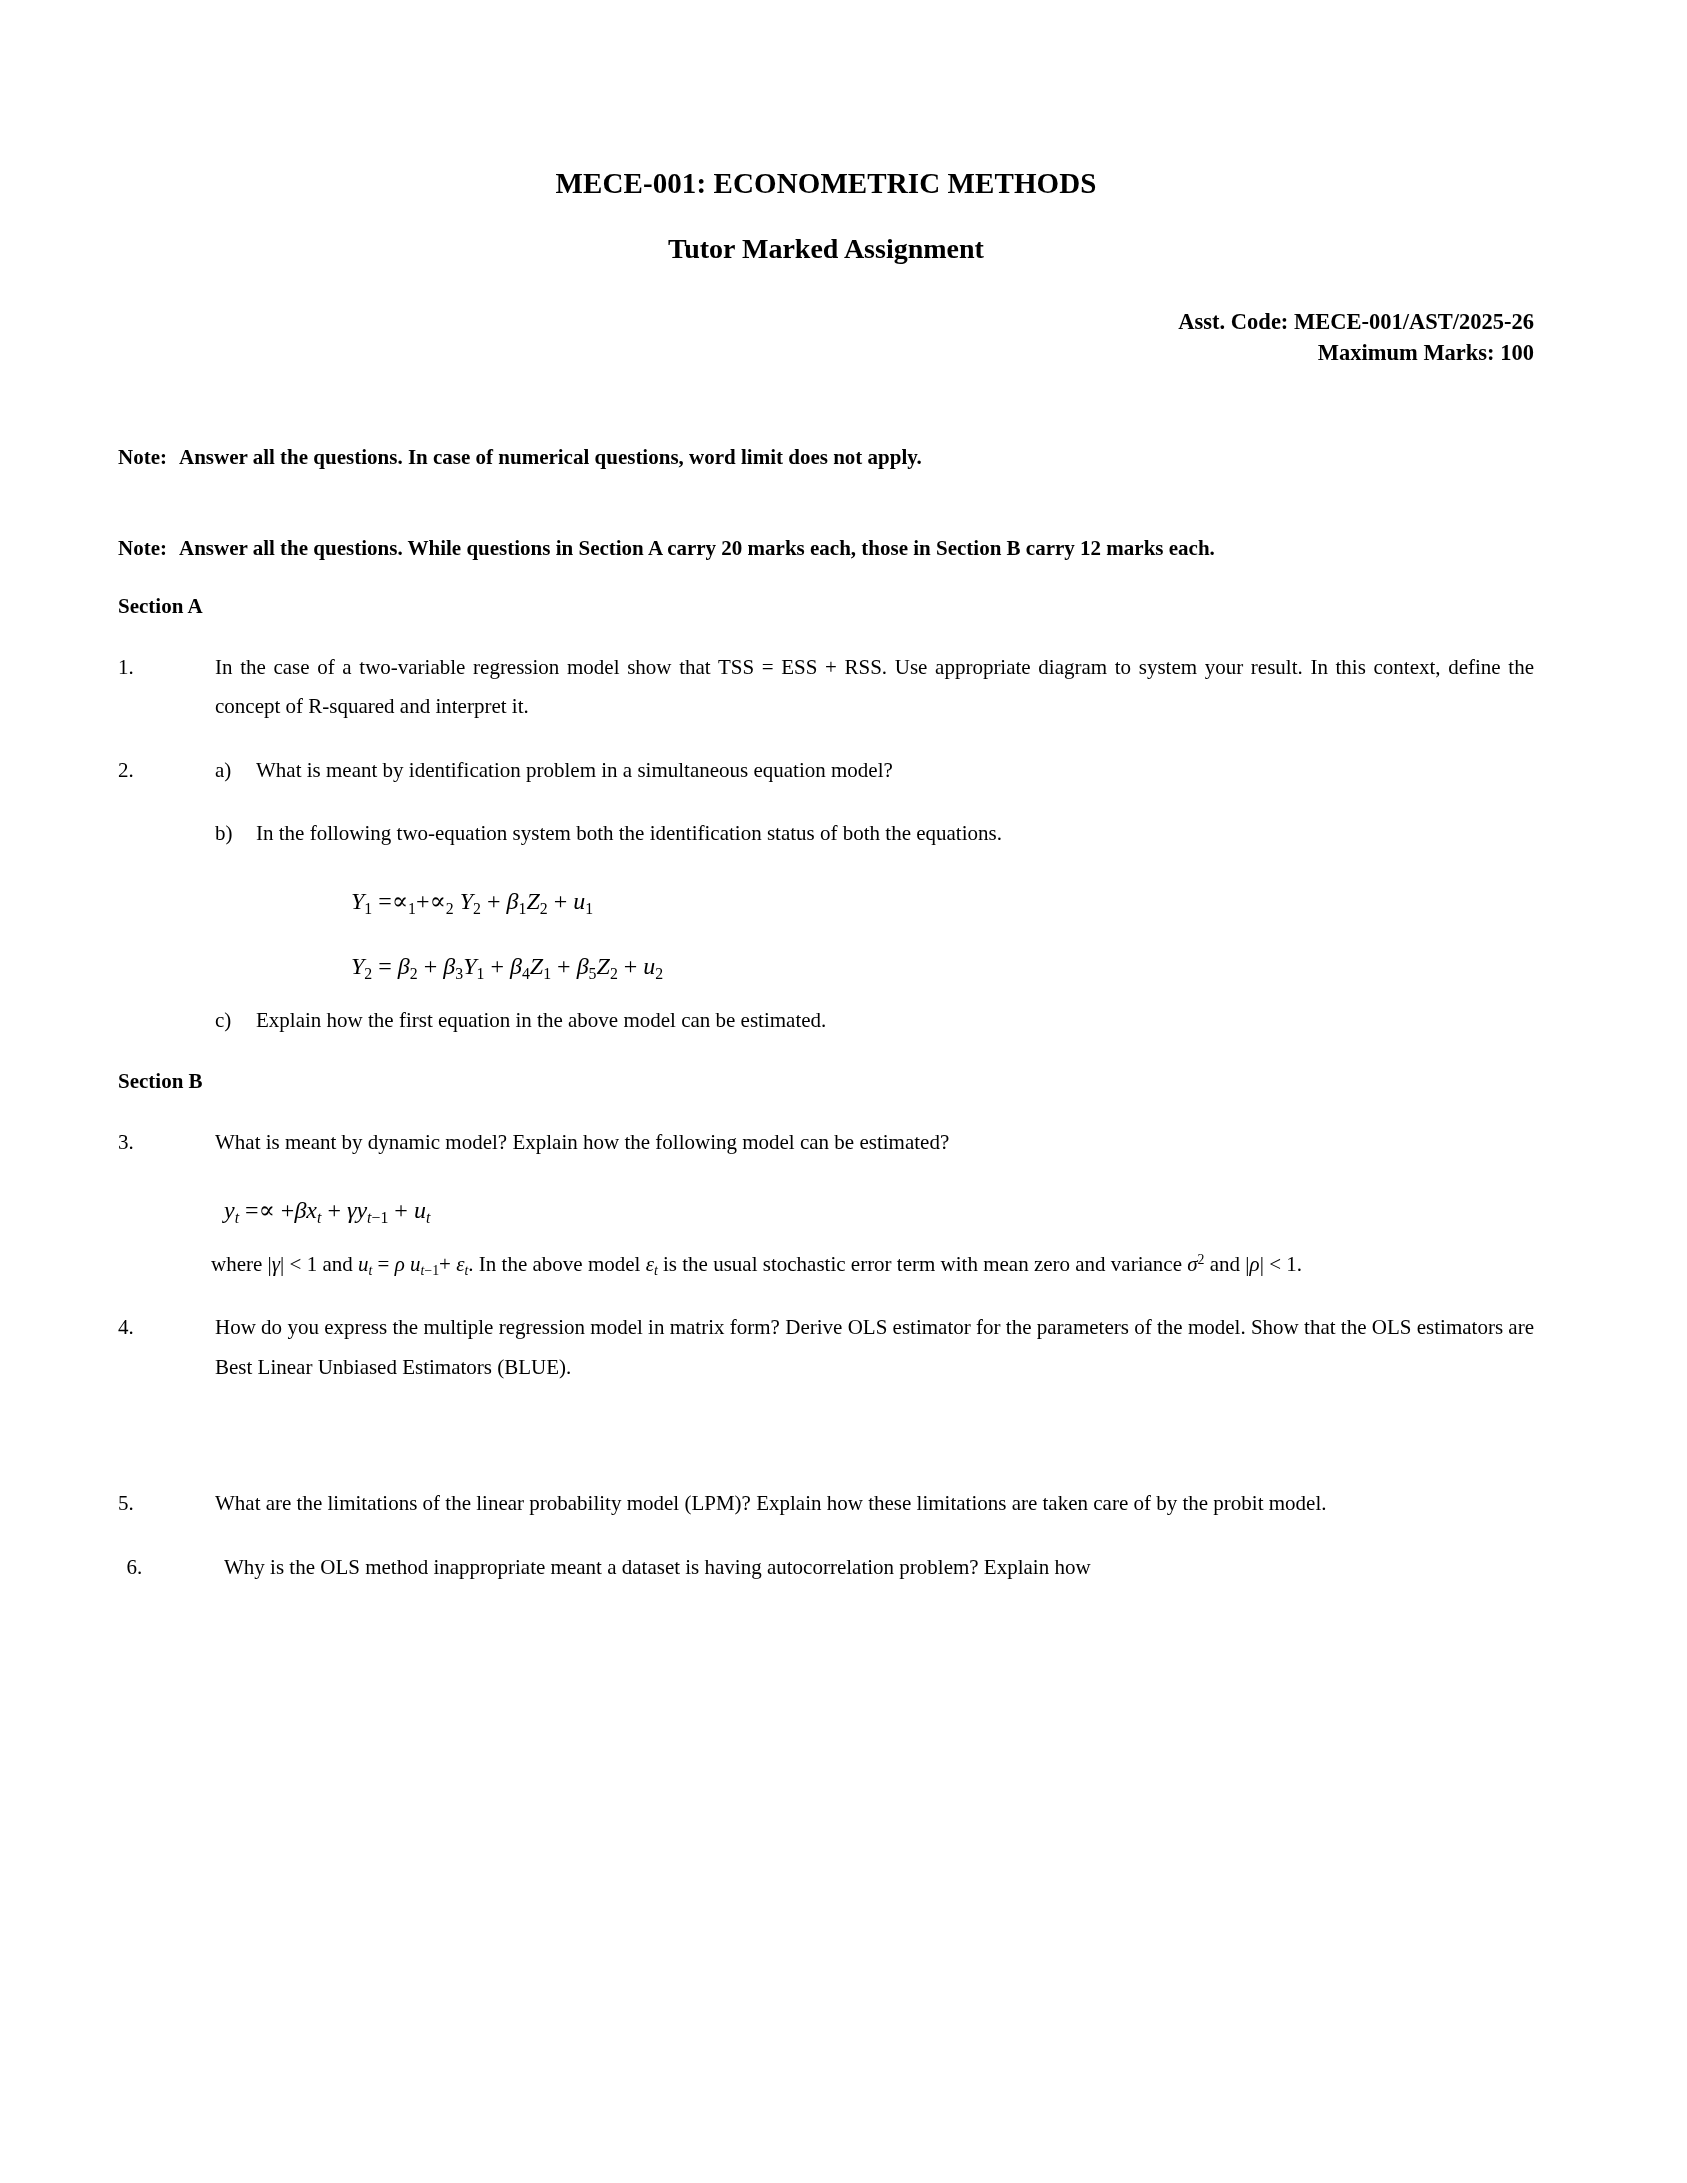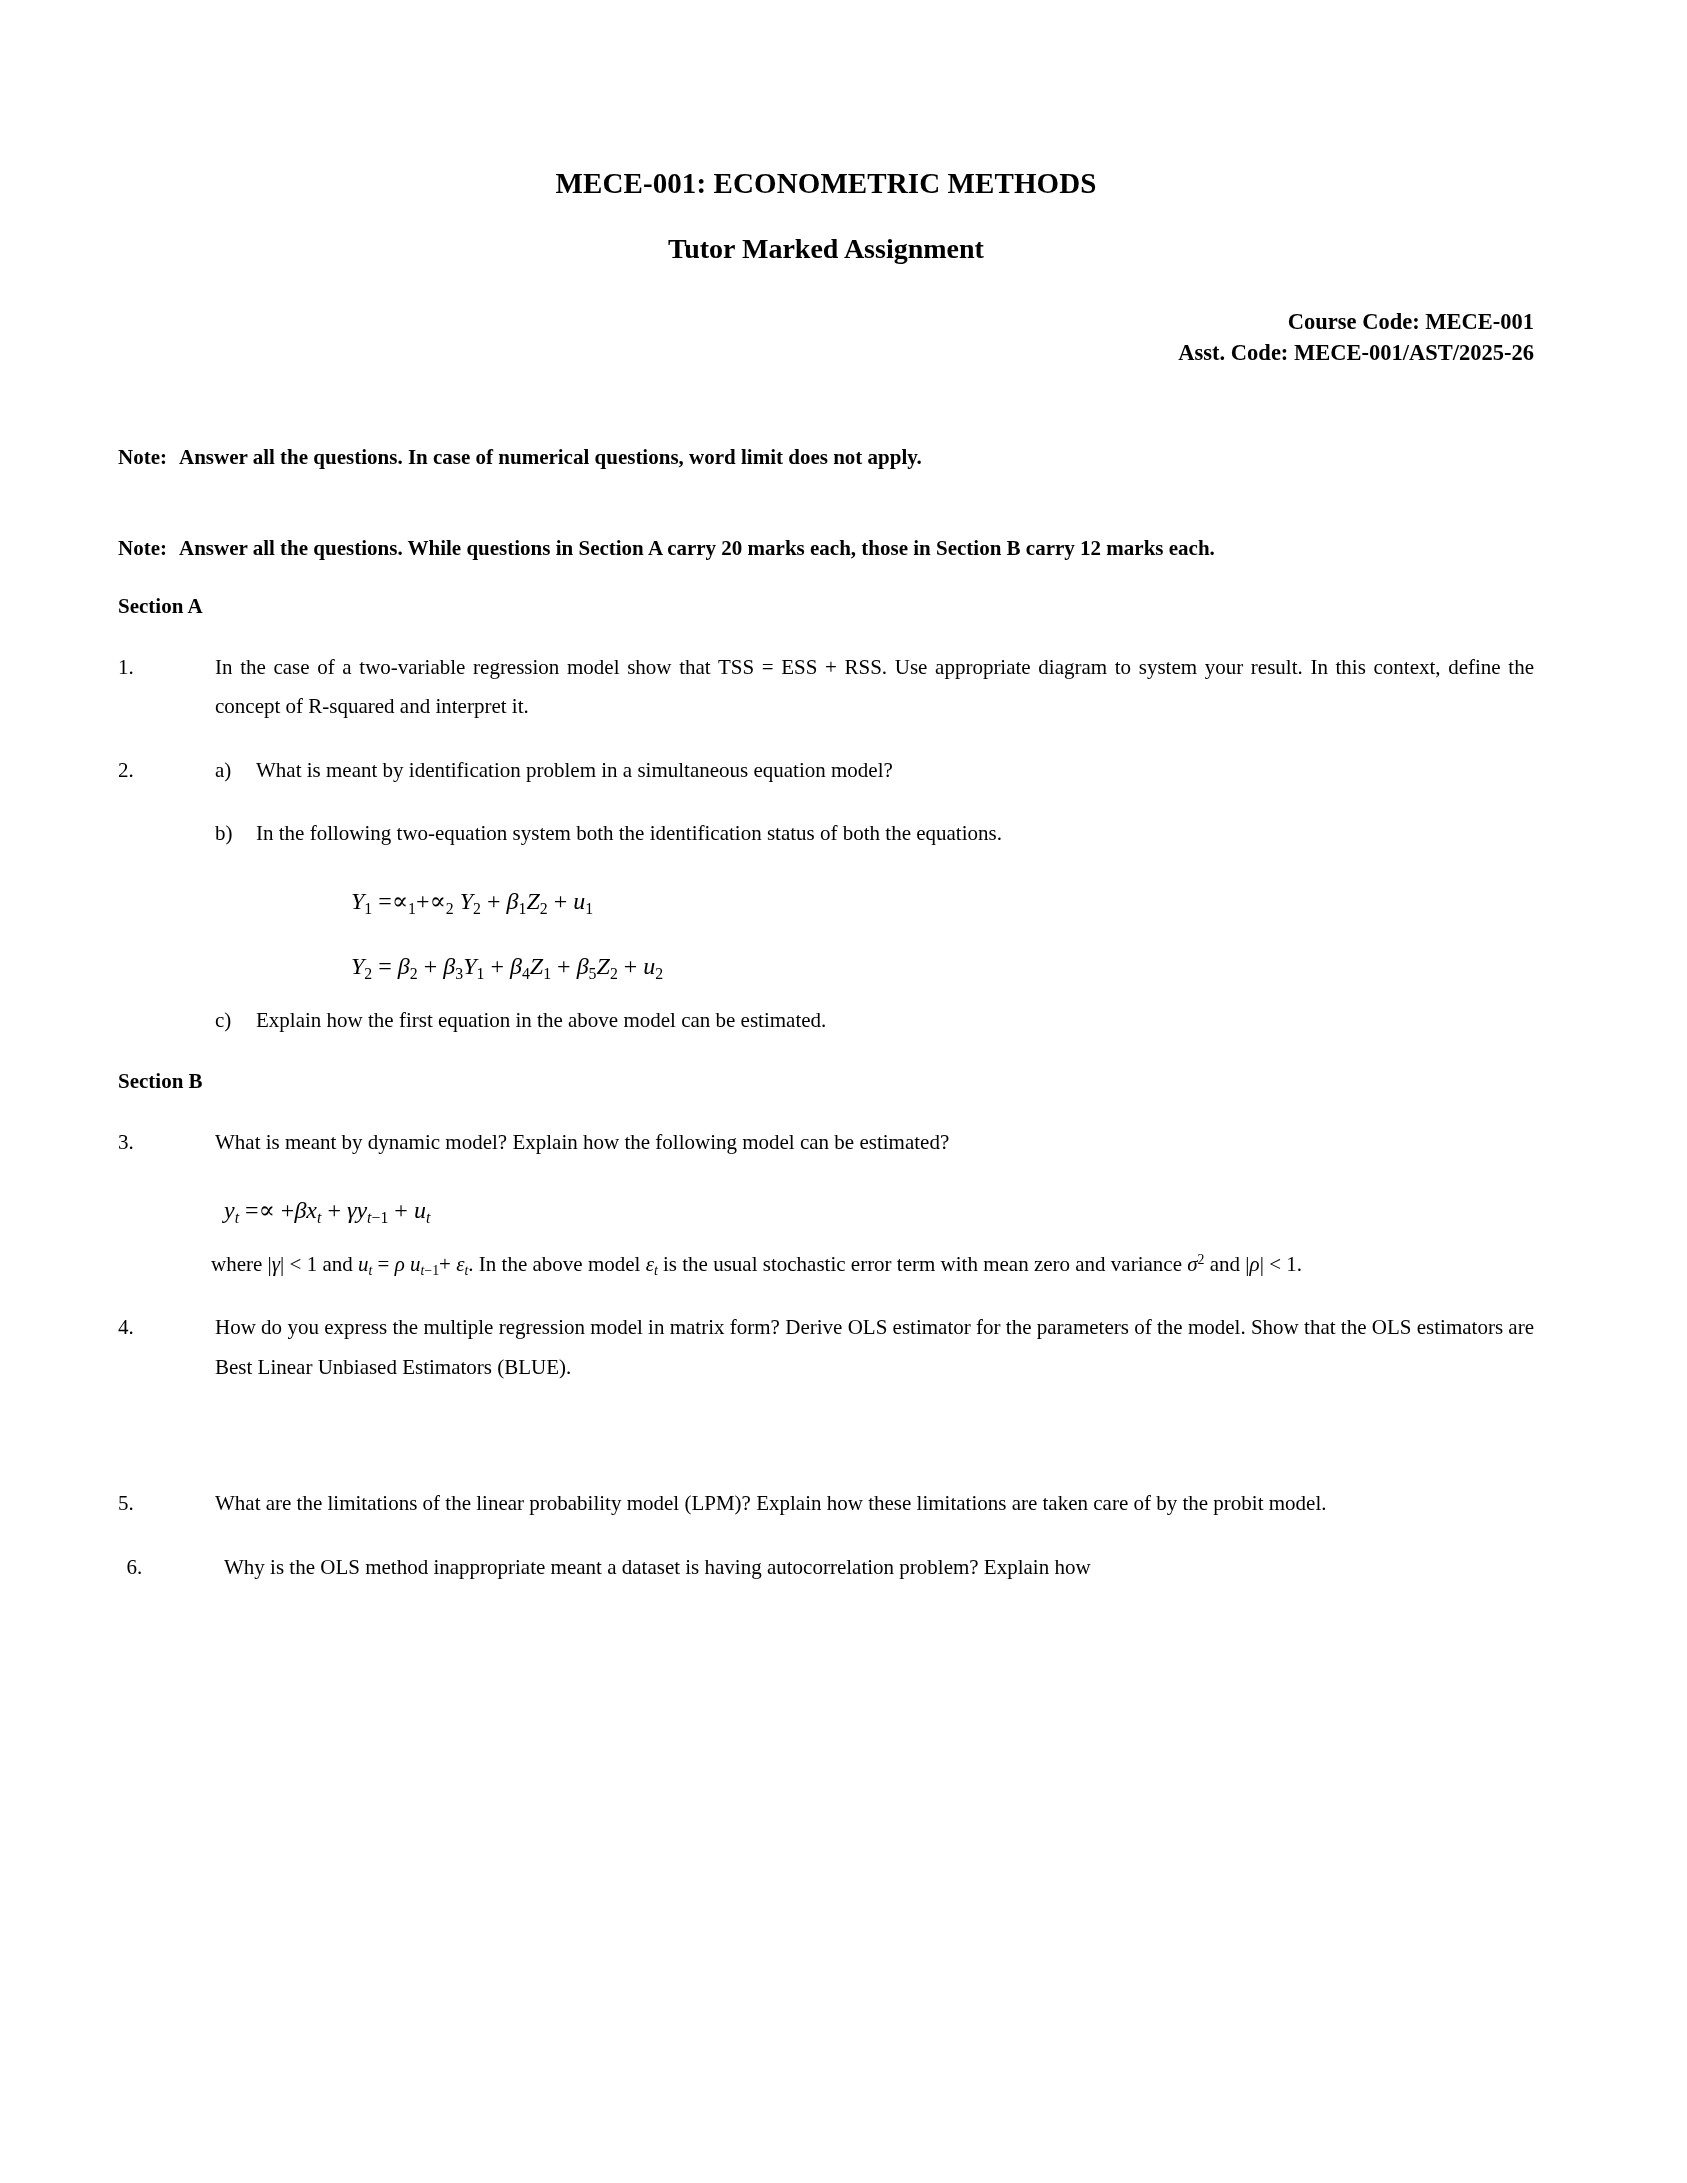--- a/index.html
+++ b/index.html
@@ -151,22 +151,22 @@
 </style>
 </head>
 <body>
 
 <div class="page">
 
   <h1 class="doc-title">MECE-001: ECONOMETRIC METHODS</h1>
   <h2 class="doc-subtitle">Tutor Marked Assignment</h2>
 
   <div class="codeblock">
-    <div>Course Code: MECE-001</div>
     <div>Asst. Code: MECE-001/AST/2025-26</div>
+    <div>Maximum Marks: 100</div>
   </div>
 
   <p class="note"><span class="note-label">Note:</span><span>Answer all the questions. In case of numerical questions, word limit does not apply.</span></p>
 
   <p class="note"><span class="note-label">Note:</span><span>Answer all the questions. While questions in Section A carry 20 marks each, those in Section B carry 12 marks each.</span></p>
 
   <div class="section-head">Section A</div>
 
   <div class="q">
     <span class="qnum">1.</span>

